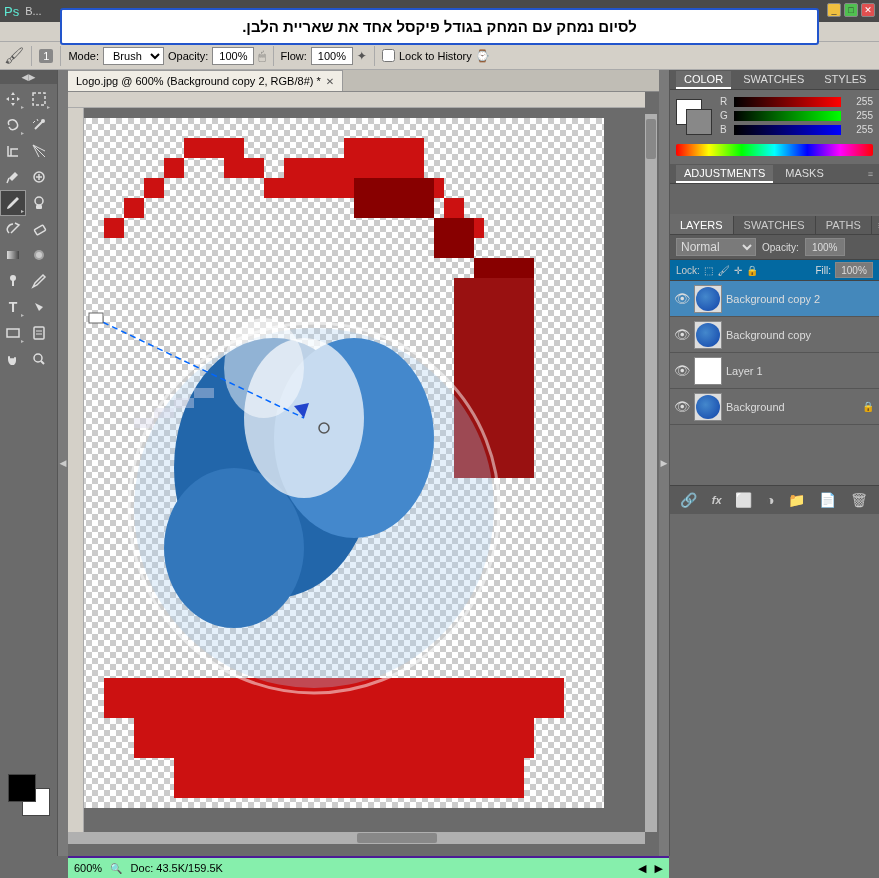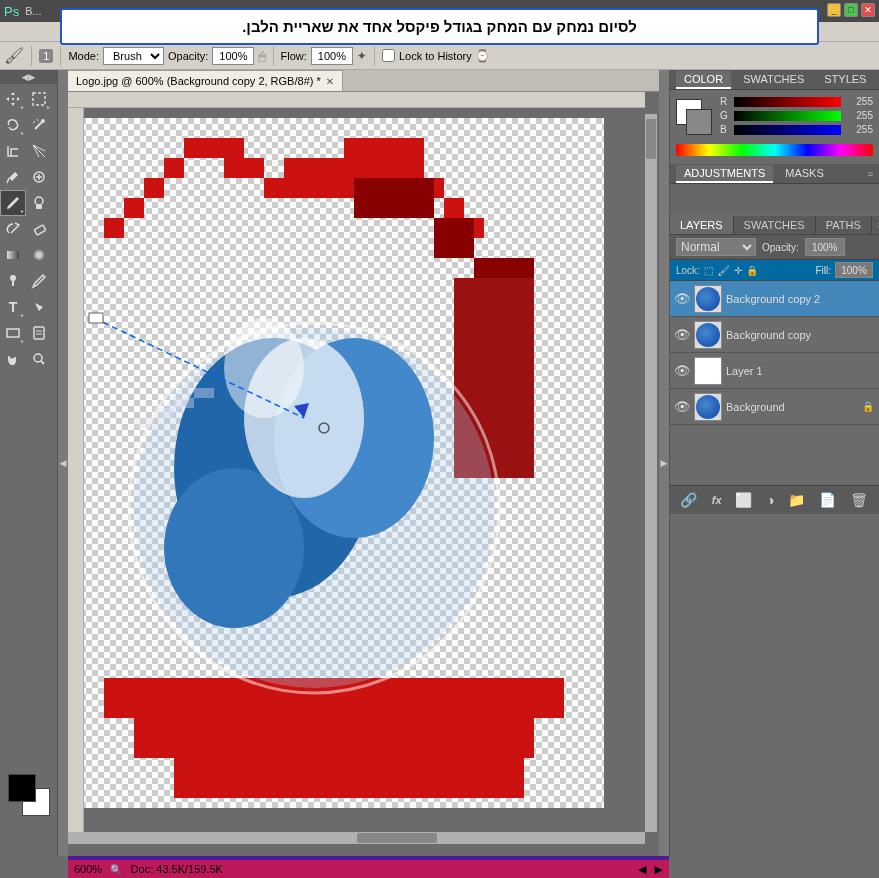--- a/index.html
+++ b/index.html
@@ -415,25 +415,25 @@
     .footer-icon {
       font-size: 14px; color: #ccc; cursor: pointer;
       padding: 2px;
     }
 
     
     .status-bar {
       position: absolute;
       bottom: 0; left: 68px; right: 210px;
       height: 22px;
-      background: #be185d;
+      background: #86efac;
       display: flex; align-items: center;
       padding: 0 6px; gap: 8px;
       font-size: 11px; color: #000;
-      border-top: 4px solid #4c1d95;
+      border-top: 2px solid #4c1d95;
     }
 
     .ruler-h {
       position: absolute;
       top: 0; left: 0; right: 12px;
       height: 16px;
       background: #d4d0c8;
       border-bottom: 1px solid #aaa;
     }
     .ruler-v {

